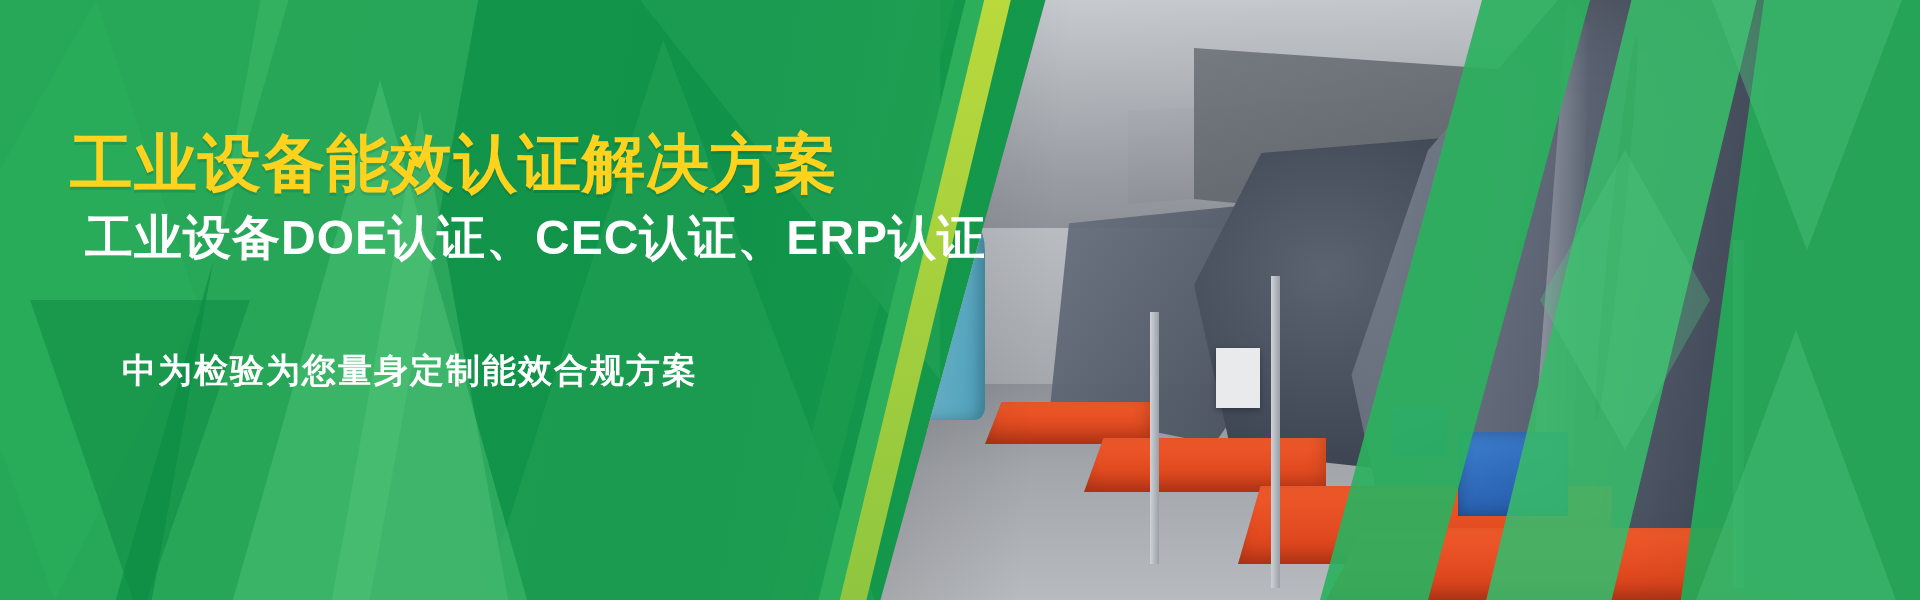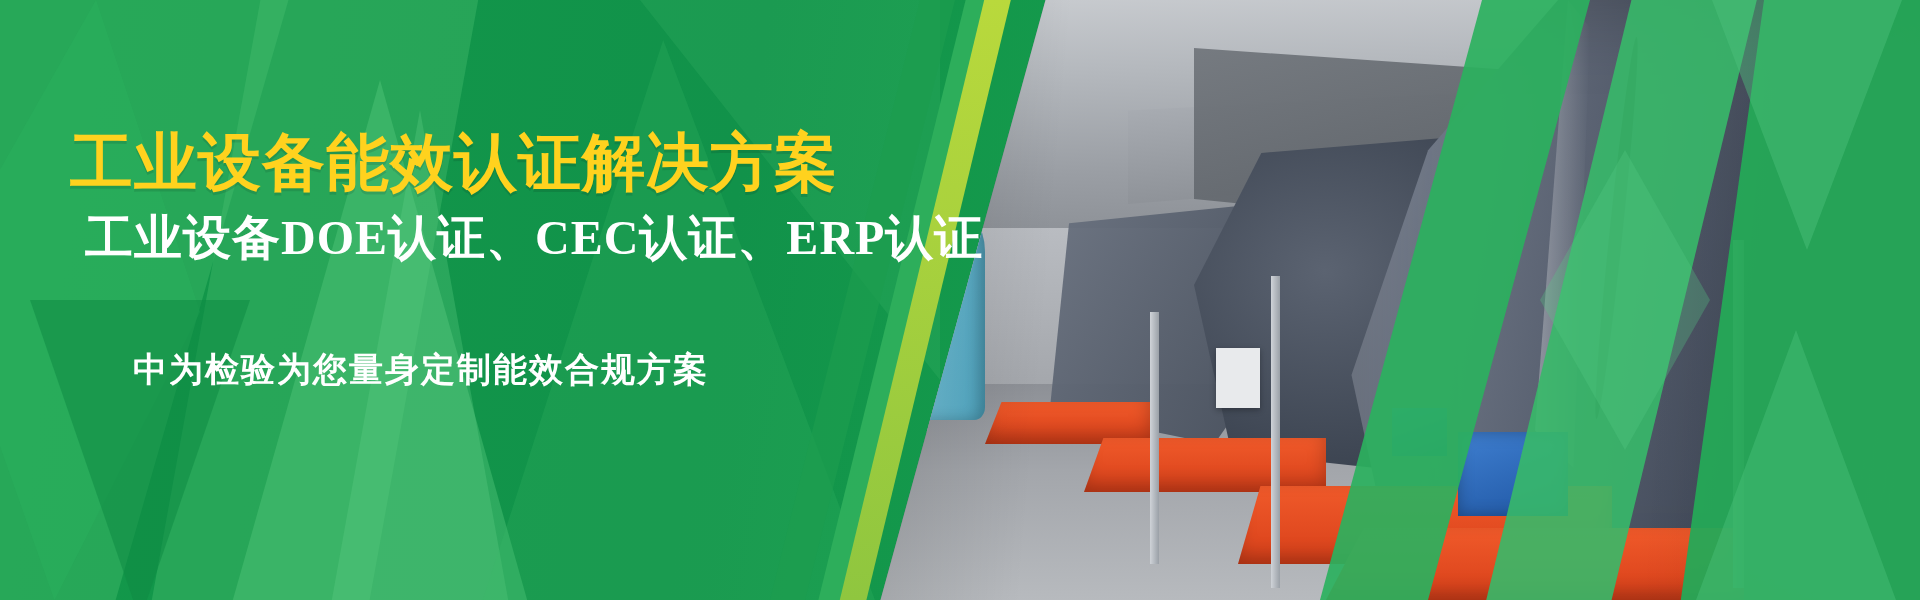--- a/index.html
+++ b/index.html
@@ -2,21 +2,21 @@
 <html><head>
 <meta charset="utf-8">
 <title>Banner</title>
 <style>
   html,body{margin:0;padding:0;background:#fff;}
   *{box-sizing:border-box;}
   .stage{
     position:relative;
     width:1920px;height:600px;
     overflow:hidden;
-    font-family:Liberation Serif, serif;
+    font-family:Liberation Sans, sans-serif;
     background:#0369a1;
   }
 
   
   .bg-base{
     position:absolute;inset:0;
     background:linear-gradient(100deg,#13994a 0%,#11924a 38%,#18a24d 70%,#1ba951 100%);
   }
 
   
@@ -244,21 +244,21 @@
   }
   .subline{
     position:absolute;left:85px;top:214px;
     font-size:48px;line-height:1;
     font-weight:bold;
     color:#ffffff;
     letter-spacing:1px;
     white-space:nowrap;
   }
   .tagline{
-    position:absolute;left:133px;top:353px;
+    position:absolute;left:122px;top:353px;
     font-size:34px;line-height:1;
     font-weight:bold;
     color:#ffffff;
     letter-spacing:2px;
     white-space:nowrap;
   }
 </style>
 </head>
 <body>
 

